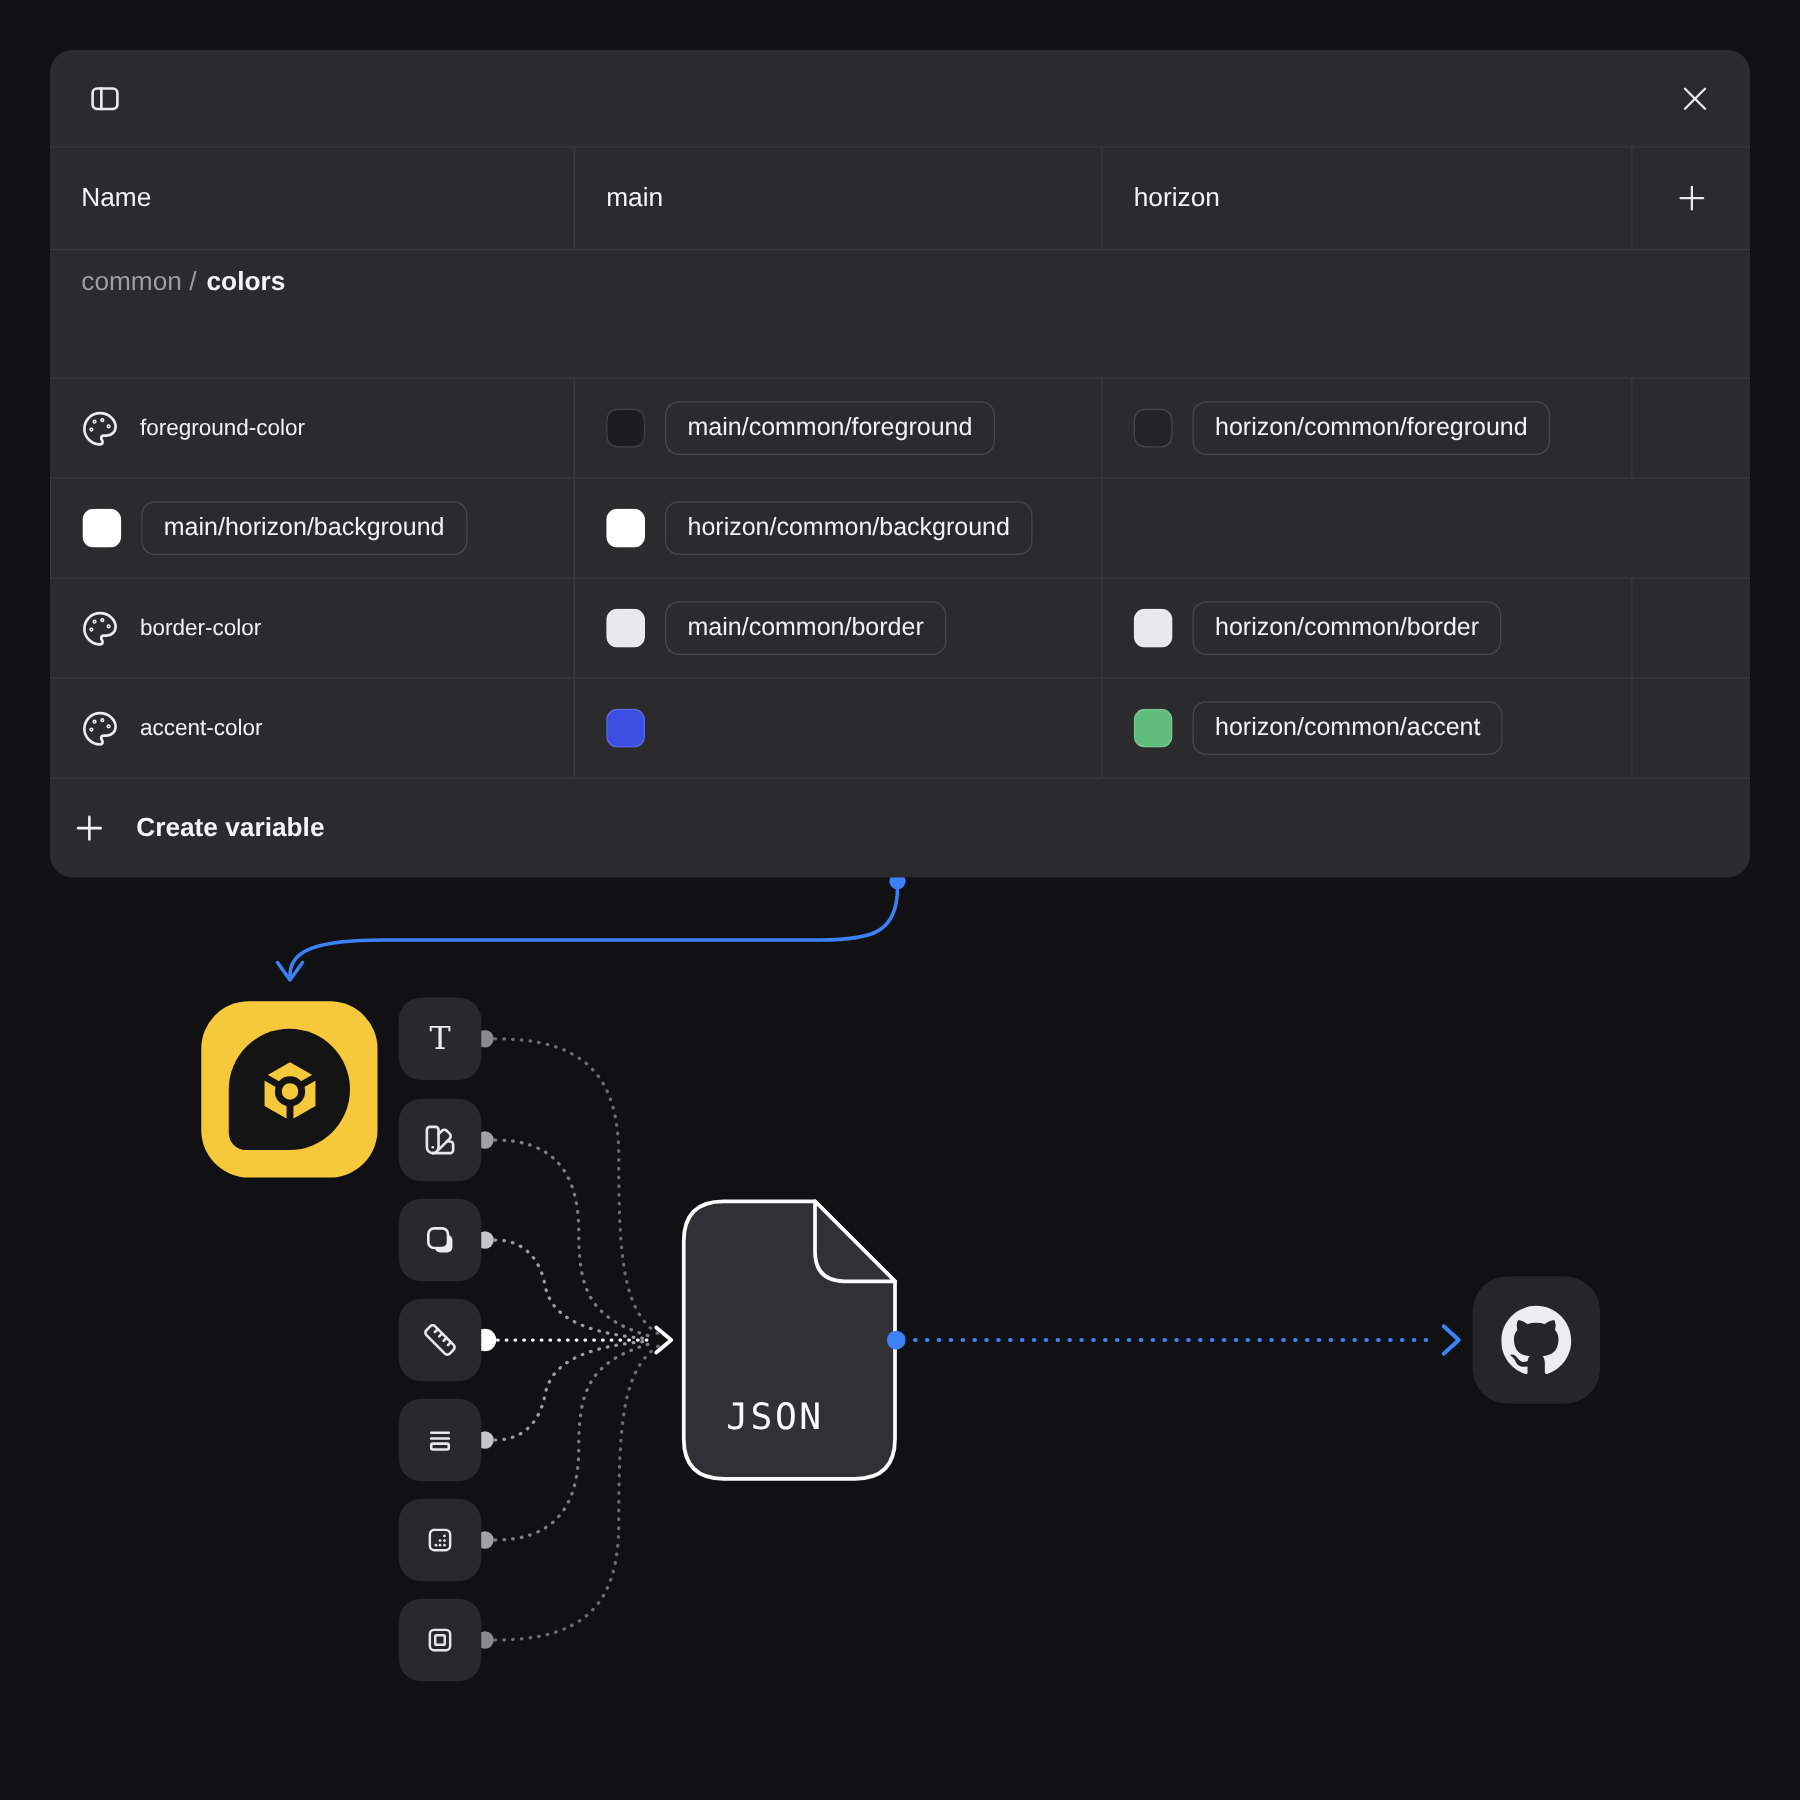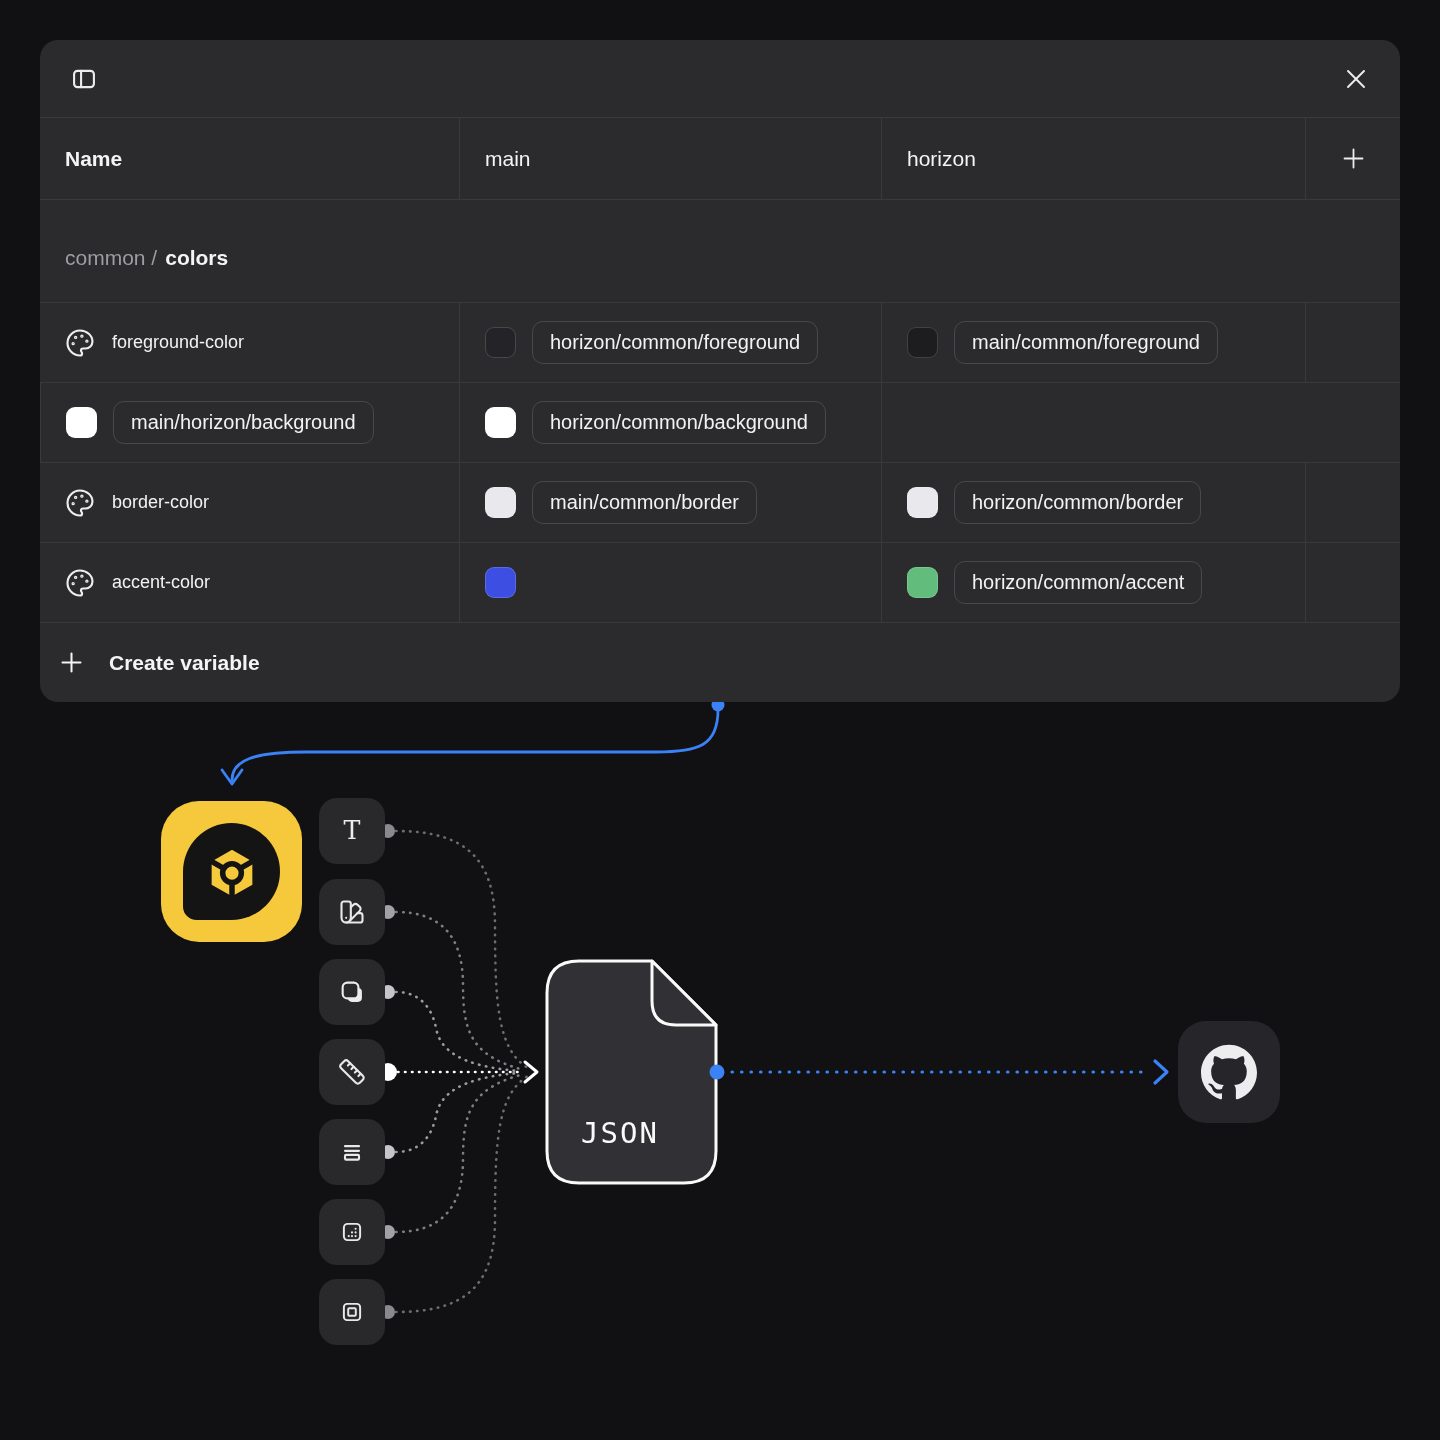--- a/index.html
+++ b/index.html
@@ -12,26 +12,26 @@
     background: #2b2b2e; border-radius: 18px; overflow: hidden; z-index: 3; }
   .topbar { position: relative; height: 77px; display: flex; align-items: center;
     justify-content: space-between; padding: 0 26px; }
   .icon-btn { background: none; border: none; cursor: pointer; display: flex;
     align-items: center; justify-content: center; width: 36px; height: 36px; color: #ececee; }
 
   .grid-row { display: grid; grid-template-columns: 419px 422px 424px 95px; }
   .hrow { height: 83px; border-top: 1px solid #3a3a3d; border-bottom: 1px solid #3a3a3d; }
   .hcell { display: flex; align-items: center; padding-left: 25px; color: #f4f4f6;
     font-size: 21px; }
-  .hcell.bold { font-weight: 700; }
+  .hcell.bold { font-weight: 400; }
   .hcell.mode { font-weight: 500; }
   .hcell.bl { border-left: 1px solid #3a3a3d; }
   .add-col { justify-content: center; padding-left: 0; }
 
-  .group-row { height: 103px; display: flex; align-items: center; padding: 14px 0 0 25px;
+  .group-row { height: 103px; display: flex; padding: 14px 0 0 25px;
     font-size: 21px; border-bottom: 1px solid #3a3a3d; }
   .group-prefix { color: #9c9ca2; font-weight: 400; }
   .group-name { color: #f4f4f6; font-weight: 700; margin-left: 8px; }
 
   .vrow { height: 80px; border-bottom: 1px solid #3a3a3d; }
   .vcell { display: flex; align-items: center; padding-left: 25px; }
   .vcell.bl { border-left: 1px solid #3a3a3d; }
   .var-name { color: #f2f2f4; font-size: 18px; margin-left: 17px; }
   .palette-ic { color: #ededef; display: flex; }
   .swatch { width: 31px; height: 31px; border-radius: 9px;
@@ -144,26 +144,26 @@
             <path d="M12 2C6.48 2 2 6.48 2 12s4.48 10 10 10c.93 0 1.65-.75 1.65-1.69 0-.44-.18-.84-.44-1.13-.29-.28-.44-.65-.44-1.12 0-.92.75-1.67 1.67-1.67h1.99c3.05 0 5.55-2.5 5.55-5.55C21.97 6.01 17.46 2 12 2z"></path>
             <circle cx="13.5" cy="6.5" r="0.5"></circle>
               <circle cx="17.5" cy="10.5" r="0.5"></circle>
             <circle cx="8.5" cy="7.5" r="0.5"></circle>
               <circle cx="6.5" cy="12.5" r="0.5"></circle>
           </svg>
         </span>
         <span class="var-name">foreground-color</span>
       </div>
       <div class="vcell bl">
+        <span class="swatch" style="background-color: rgb(29, 29, 32);"></span>
+        <span class="chip">main/common/foreground</span>
+      </div>
+      <div class="vcell bl">
         <span class="swatch" style="background-color: rgb(36, 36, 40);"></span>
         <span class="chip">horizon/common/foreground</span>
-      </div>
-      <div class="vcell bl">
-        <span class="swatch" style="background-color: rgb(29, 29, 32);"></span>
-        <span class="chip">main/common/foreground</span>
       </div>
       <div class="vcell bl"></div>
     </div>
 
     <div class="grid-row vrow">
       <div class="vcell bl">
         <span class="swatch" style="background-color: rgb(255, 255, 255);"></span>
         <span class="chip">main/horizon/background</span>
       </div>
       <div class="vcell bl">

